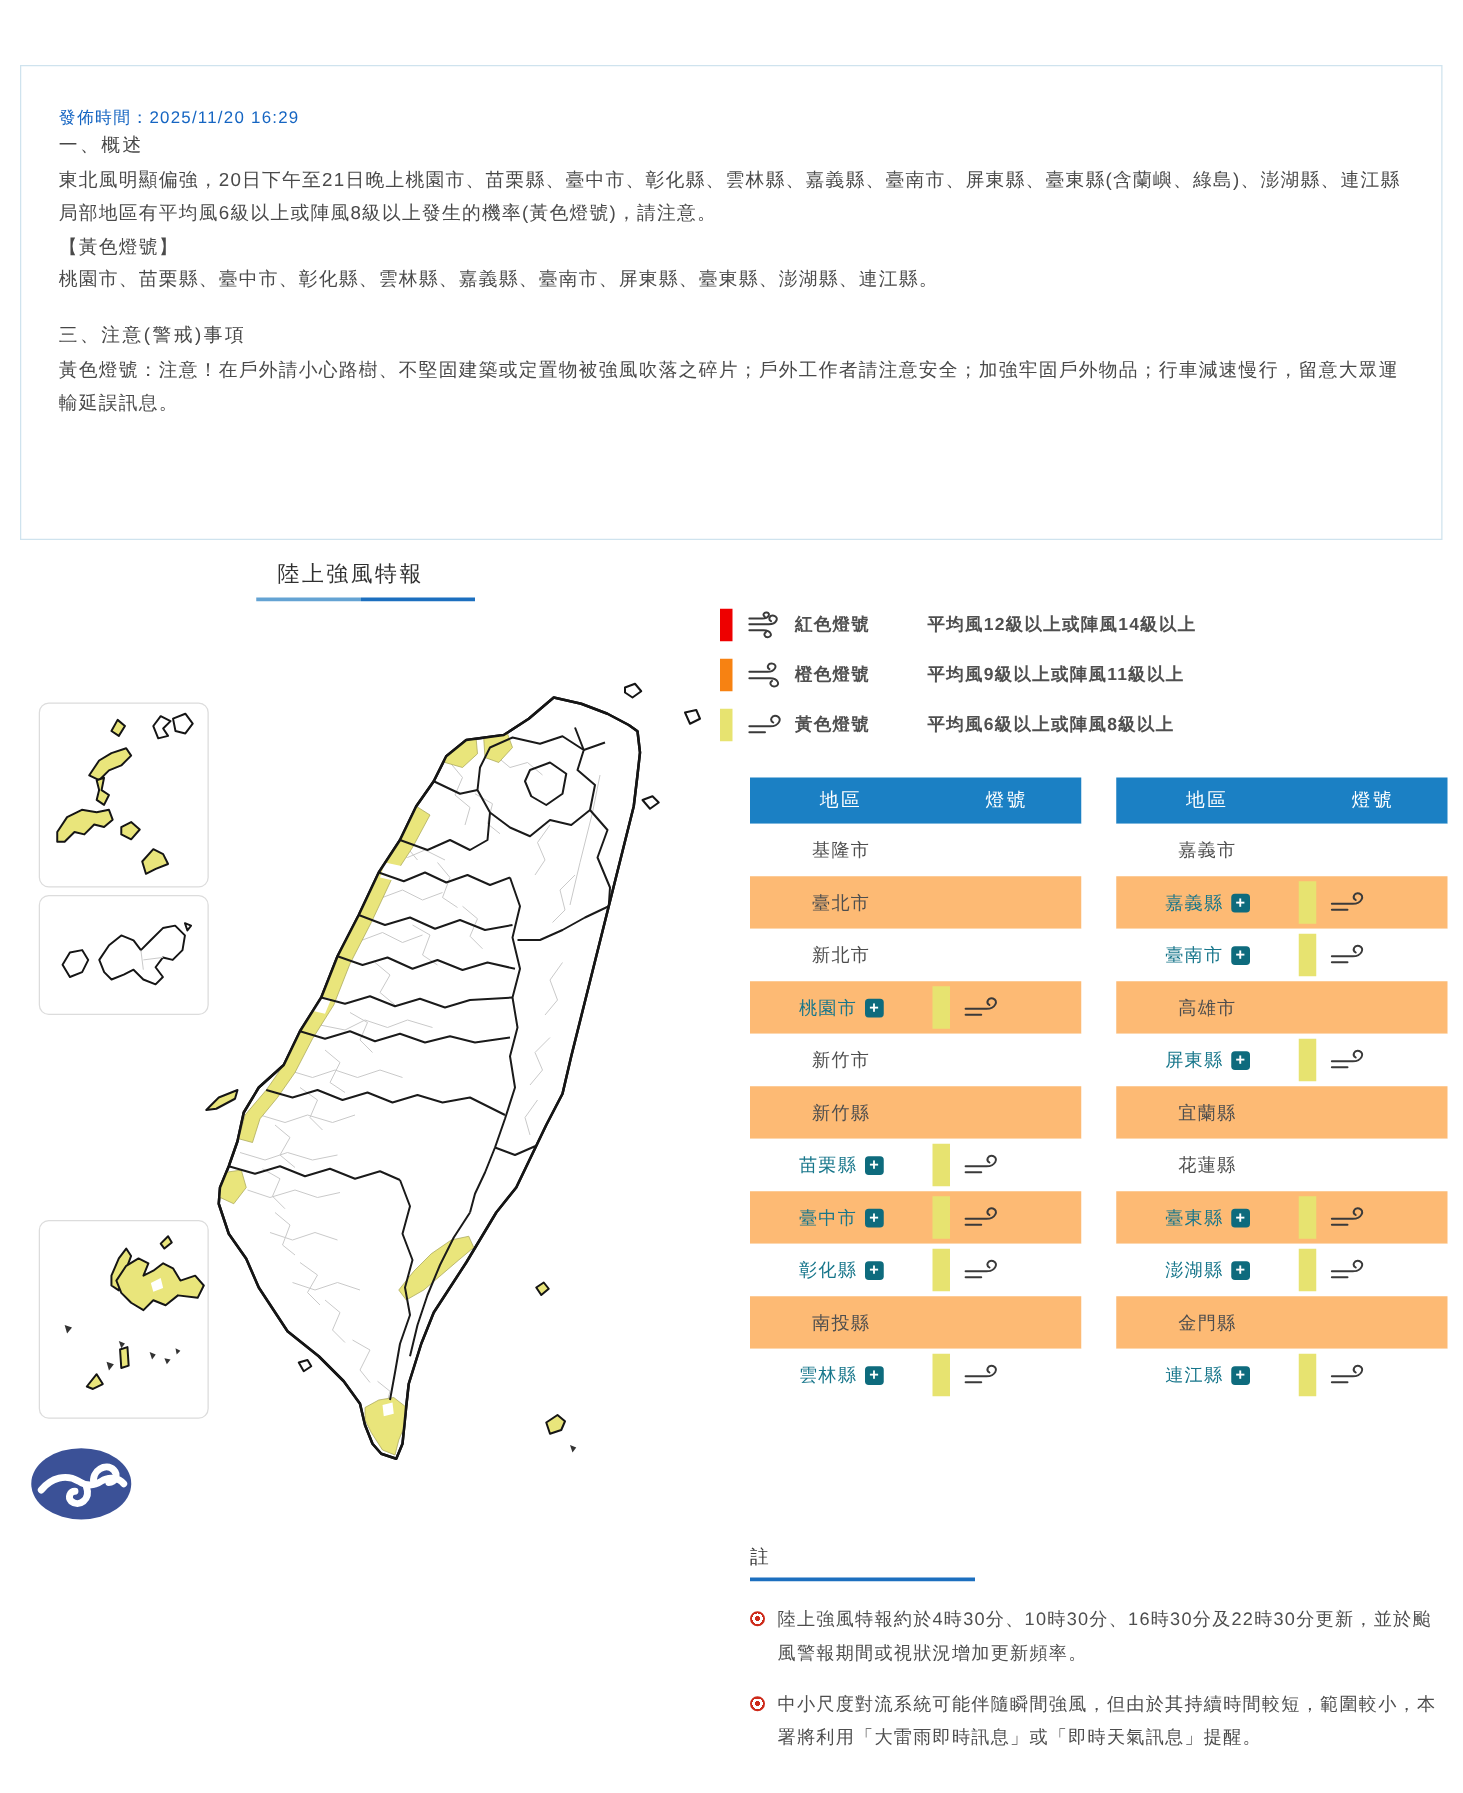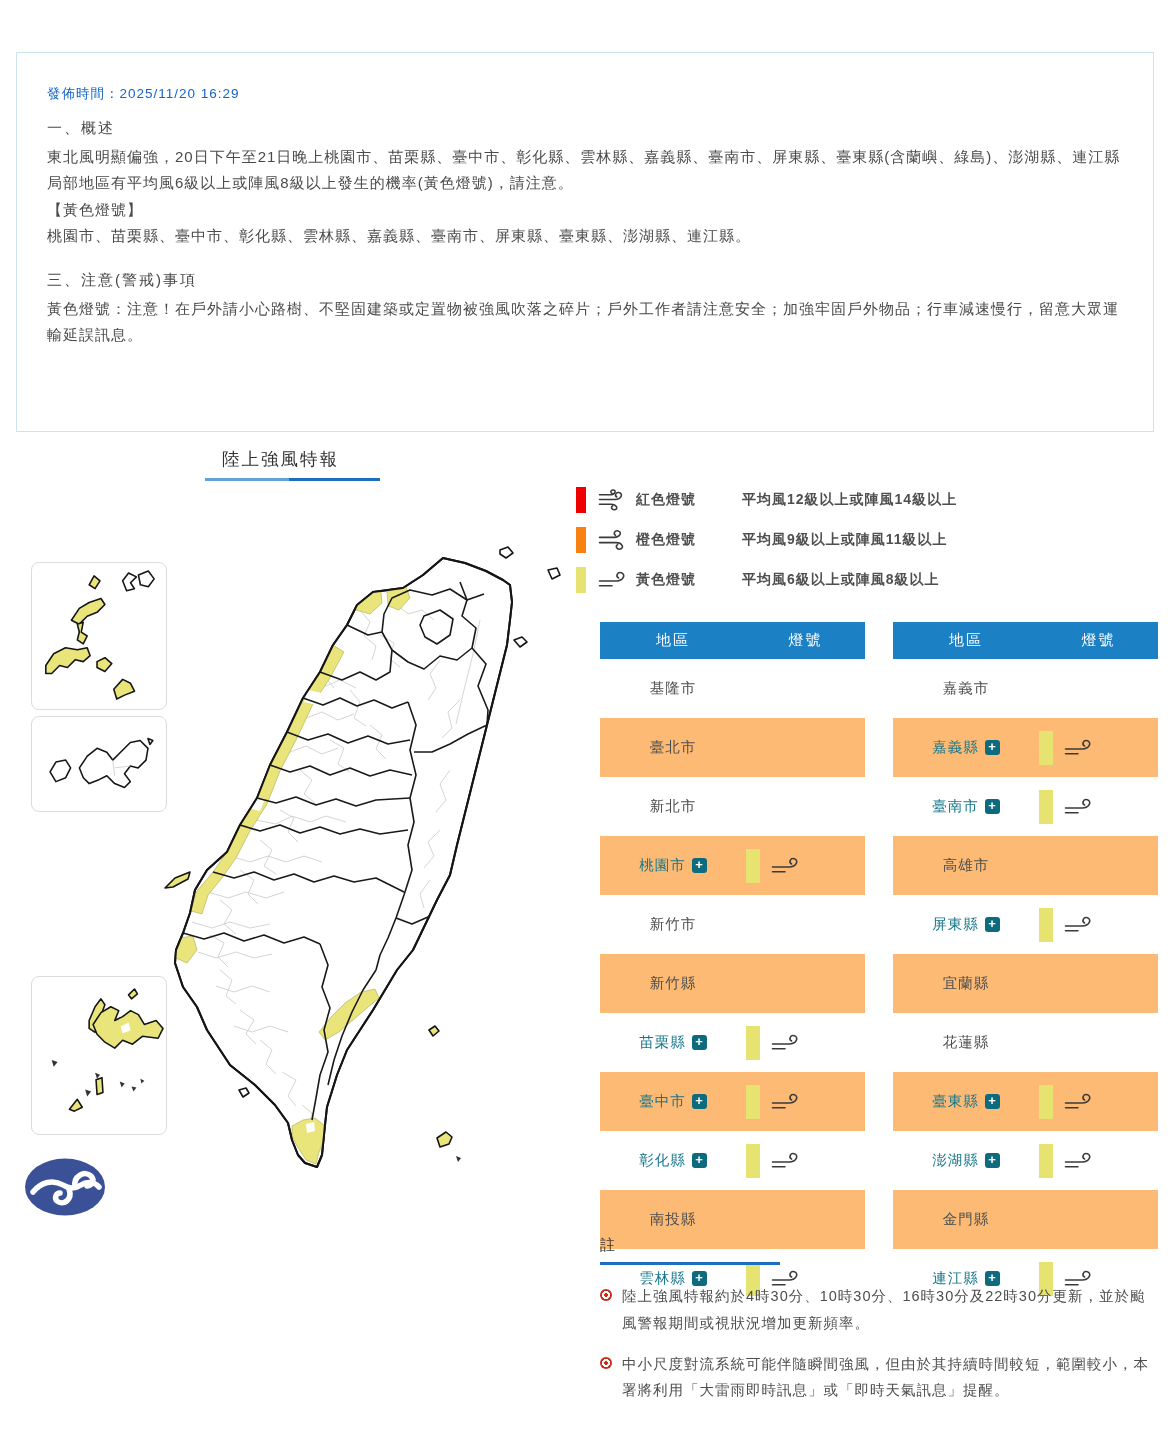--- a/index.html
+++ b/index.html
@@ -8,21 +8,21 @@
     width:1170px; height:1434px; position:relative;
     font-family:"Liberation Sans","DejaVu Sans",sans-serif;
     color:#4a4a4a; overflow:hidden;
   }
   
   .info-box {
     position:absolute; left:16px; top:52px; width:1138px; height:380px;
     border:1px solid #cfe3ee; background:#fff; padding:32px 30px;
     letter-spacing:1px;
   }
-  .publish { color:#1565c2; font-size:13.5px; margin-bottom:16px; }
+  .publish { color:#1565c2; font-size:13.5px; margin-bottom:4px; }
   .sec-title { font-size:15px; color:#474747; margin-top:22px; margin-bottom:6px; letter-spacing:2px;}
   .sec-title.first { margin-top:0; }
   .sec-body { font-size:15px; color:#4a4a4a; line-height:1.75; }
   
   .map-title { position:absolute; left:222px; top:447px; font-size:17.5px; color:#303030; letter-spacing:2px; }
   .map-title-underline {
     position:absolute; left:205px; top:478px; width:175px; height:3px;
     background:linear-gradient(to right,#64a3d3 0 48%,#1c6fbf 48% 100%);
   }
   
@@ -40,21 +40,21 @@
   .legend-bar { width:10px; height:26px; margin-right:10px; }
   .legend-wind { width:32px; height:24px; margin-right:8px; }
   .legend-name { font-size:14px; color:#4f4f4f; width:82px; letter-spacing:1px;}
   .legend-desc { font-size:14px; color:#4f4f4f; margin-left:24px; letter-spacing:1px; white-space:nowrap;}
   
   .sig-table { position:absolute; top:622px; width:265px; }
   .sig-table.left { left:600px; } .sig-table.right { left:893px; }
   .thead { height:37px; background:#1b80c4; display:flex;align-items:center; }
   .th { color:#fff; font-size:15px; letter-spacing:2px; display:flex; align-items:center; justify-content:center; }
   .th.region { width:55%; } .th.signal { width:45%; }
-  .trow { height:59px; display:flex; align-items:center; background:#fff; }
+  .trow { height:42px; display:flex; align-items:center; background:#fff; }
   .trow.alt { background:#fdba74; }
   .tcell-region { width:55%; display:flex; align-items:center; justify-content:center; }
   .rname { font-size:14.5px; color:#4e4e4e; letter-spacing:1px; }
   .rname.warn { color:#17768b; }
   .plus {
     width:15px; height:15px; margin-left:6px; background:#0e6b7d; color:#fff;
     border-radius:3px; font-size:13px; line-height:14px; text-align:center;
     font-weight:bold; cursor:pointer; flex:0 0 auto;
   }
   .tcell-signal { width:45%; display:flex; align-items:center; }

